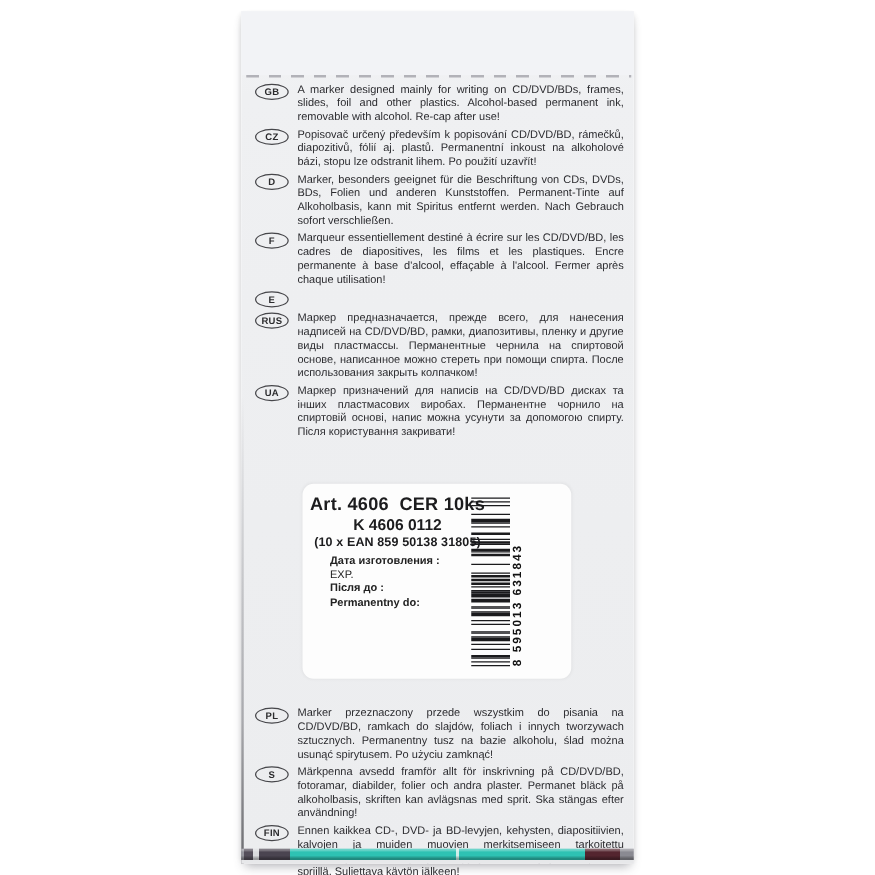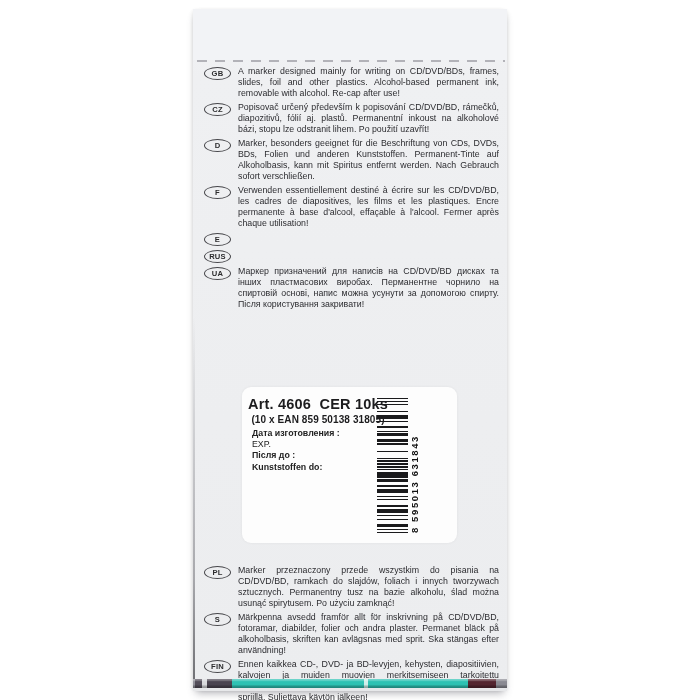--- a/index.html
+++ b/index.html
@@ -39,21 +39,21 @@
   
   .label{
     position:absolute;left:49px;top:378px;width:215px;height:156px;
     background:#fdfdfd;border-radius:9px;box-shadow:0 0 3px rgba(0,0,0,0.06);
     color:#1c1c1e;
   }
   .label-head{width:140px;margin-left:6px;margin-top:9px;text-align:center;}
   .art-line{font-size:14.5px;font-weight:700;white-space:pre;letter-spacing:0.2px;}
   .k-line{font-size:12.5px;font-weight:700;margin-top:1px;}
   .ean-line{font-size:10px;font-weight:700;margin-top:2px;letter-spacing:0.1px;}
-  .date-rows{margin-left:10px;margin-top:3px;}
+  .date-rows{margin-left:22px;margin-top:3px;}
   .date-row{font-size:8.8px;font-weight:700;line-height:11.2px;color:#222;}
   .date-row:nth-child(2){font-weight:400;}
   
   .barcode-wrap{position:absolute;left:134px;top:10px;width:46px;height:136px;}
   .barcode{
     position:absolute;left:50%;top:50%;width:136px;height:44px;
     transform:translate(-50%,-50%) rotate(-90deg);
   }
   .bars{display:flex;height:31px;width:136px;}
   .bars div{height:100%;}
@@ -98,50 +98,52 @@
       <div class="section">
         <span class="badge-col">
             <span class="badge">D</span>
           </span>
         <p class="sec-text">Marker, besonders geeignet für die Beschriftung von CDs, DVDs, BDs, Folien und anderen Kunststoffen. Permanent-Tinte auf Alkoholbasis, kann mit Spiritus entfernt werden. Nach Gebrauch sofort verschließen.</p>
       </div>
       <div class="section">
         <span class="badge-col">
             <span class="badge">F</span>
           </span>
-        <p class="sec-text">Verwenden essentiellement destiné à écrire sur les CD/DVD/BD, les cadres de diapositives, les films et les plastiques. Encre permanente à base d'alcool, effaçable à l'alcool. Fermer après chaque utilisation!</p>
+        <p class="sec-text">Marqueur essentiellement destiné à écrire sur les CD/DVD/BD, les cadres de diapositives, les films et les plastiques. Encre permanente à base d'alcool, effaçable à l'alcool. Fermer après chaque utilisation!</p>
       </div>
       <div class="section">
         <span class="badge-col">
             <span class="badge">E</span>
           </span>
       </div>
       <div class="section">
         <span class="badge-col">
             <span class="badge">RUS</span>
           </span>
+        <p class="sec-text">Маркер предназначается, прежде всего, для нанесения надписей на CD/DVD/BD, рамки, диапозитивы, пленку и другие виды пластмассы. Перманентные чернила на спиртовой основе, написанное можно стереть при помощи спирта. После использования закрыть колпачком!</p>
       </div>
       <div class="section">
         <span class="badge-col">
             <span class="badge">UA</span>
           </span>
         <p class="sec-text">Маркер призначений для написів на CD/DVD/BD дисках та інших пластмасових виробах. Перманентне чорнило на спиртовій основі, напис можна усунути за допомогою спирту. Після користування закривати!</p>
       </div>
     </div>
 
     <div class="label">
       <div class="label-head">
         <div class="art-line">Art. 4606  CER 10ks</div>
+        <div class="k-line">K 4606 0112</div>
         <div class="ean-line">(10 x EAN 859 50138 31805)</div>
       </div>
       <div class="date-rows">
         <div class="date-row">Дата изготовления :</div>
         <div class="date-row">EXP.</div>
         <div class="date-row">Після до :</div>
-        <div class="date-row">Kunststoffen do:</div>
+        <div class="date-row">Permanentny do:</div>
       </div>
       <div class="barcode-wrap">
         <div class="barcode">
           <div class="bars" id="barcode-bars">
               <div style="width: 1.43158px; background: rgb(26, 26, 28);"></div>
               <div style="width: 1.43158px; background: transparent;"></div>
               <div style="width: 1.43158px; background: rgb(26, 26, 28);"></div>
               <div style="width: 1.43158px; background: transparent;"></div>
               <div style="width: 1.43158px; background: rgb(26, 26, 28);"></div>
               <div style="width: 1.43158px; background: rgb(26, 26, 28);"></div>

